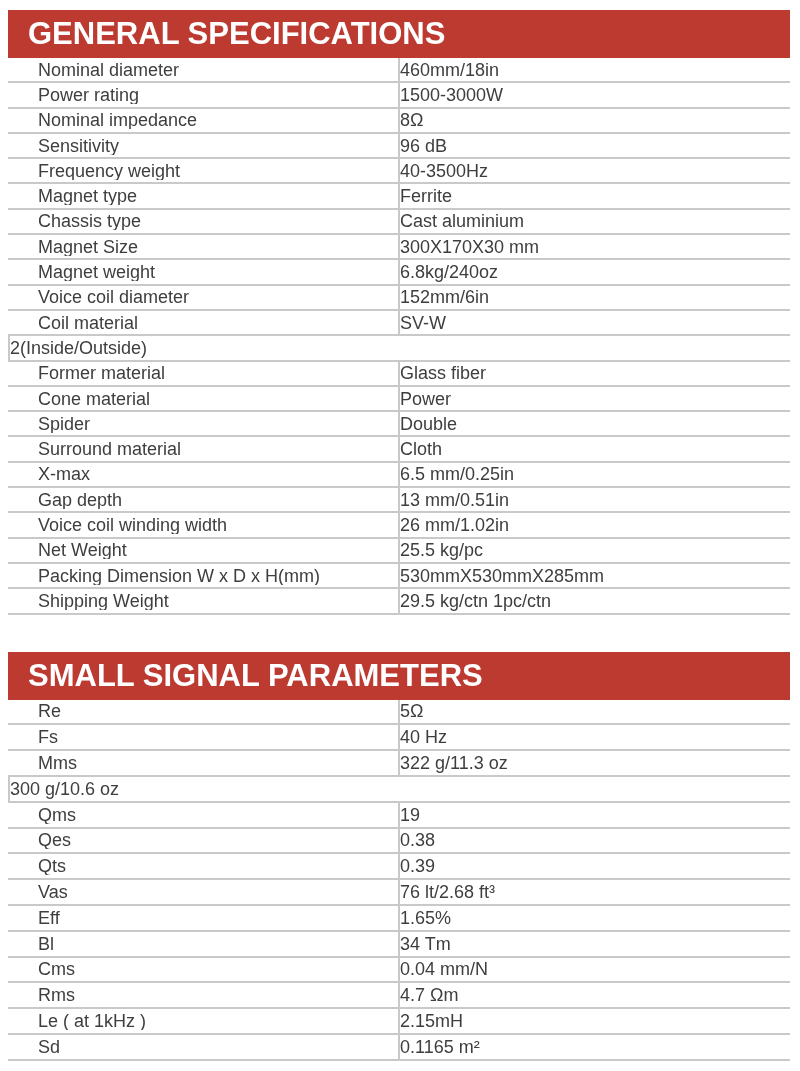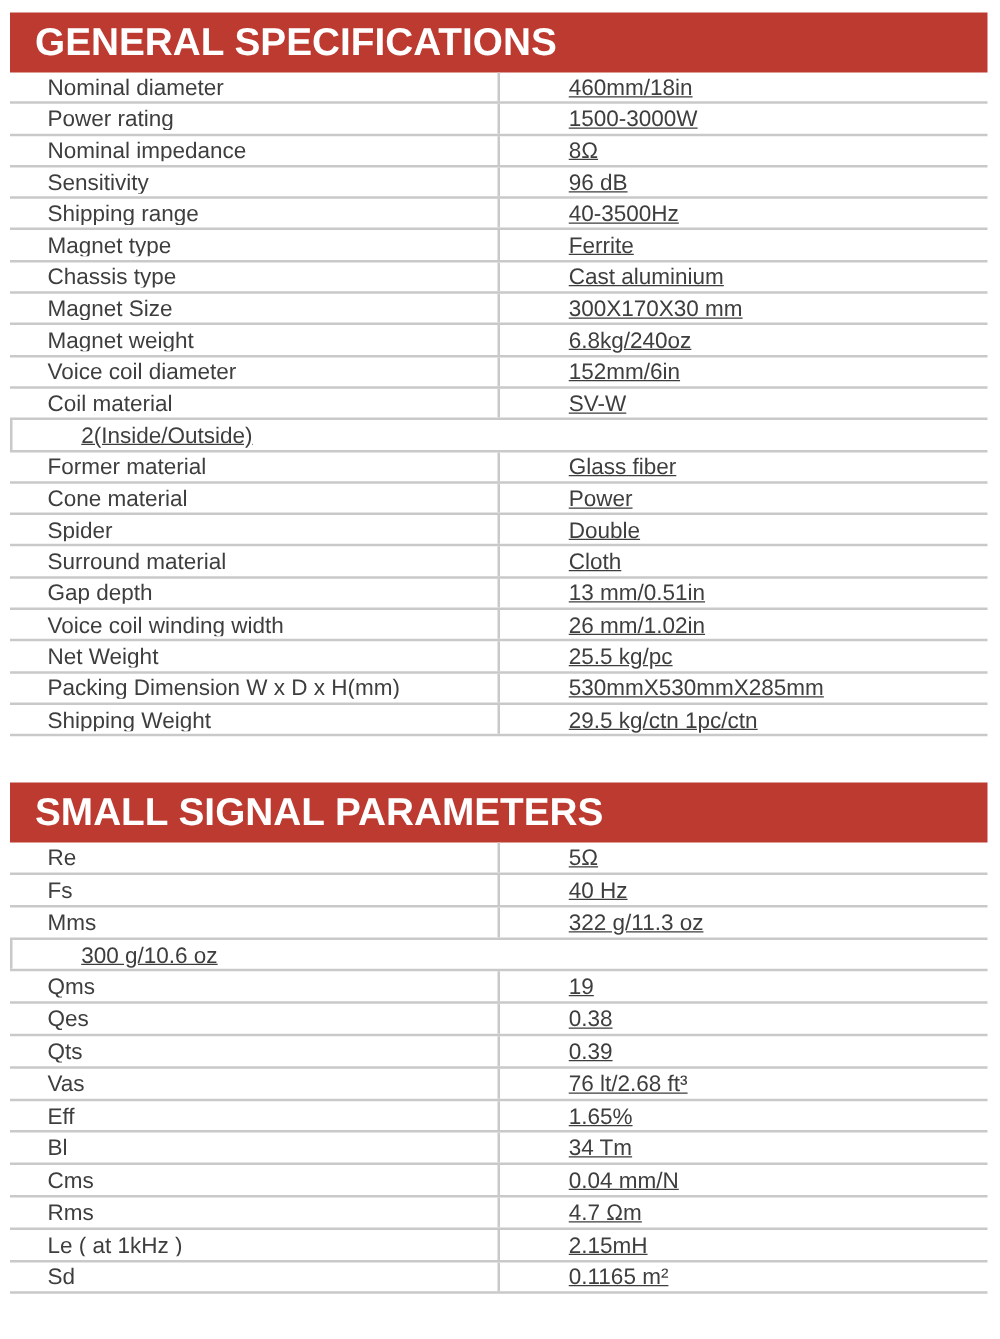--- a/index.html
+++ b/index.html
@@ -50,24 +50,22 @@
     padding-left: 30px;
     white-space: nowrap;
     overflow: hidden;
   }
   .spec-value {
     flex: 1;
     align-self: stretch;
     display: flex;
     align-items: center;
     border-left: 2px solid var(--line);
-    padding-left: 55px;
     white-space: nowrap;
     overflow: hidden;
-    text-decoration: underline;
   }
   .section-gap { height: 37px; }
 </style>
 </head>
 <body>
 
 <div class="sheet">
 
   <section class="section section--general">
     <header class="section-header">GENERAL SPECIFICATIONS</header>
@@ -82,21 +80,21 @@
         </div>
         <div class="spec-row">
           <span class="spec-label">Nominal impedance</span>
           <span class="spec-value">8Ω</span>
         </div>
         <div class="spec-row">
           <span class="spec-label">Sensitivity</span>
           <span class="spec-value">96 dB</span>
         </div>
         <div class="spec-row">
-          <span class="spec-label">Shipping range</span>
+          <span class="spec-label">Frequency weight</span>
           <span class="spec-value">40-3500Hz</span>
         </div>
         <div class="spec-row">
           <span class="spec-label">Magnet type</span>
           <span class="spec-value">Ferrite</span>
         </div>
         <div class="spec-row">
           <span class="spec-label">Chassis type</span>
           <span class="spec-value">Cast aluminium</span>
         </div>
@@ -127,20 +125,24 @@
           <span class="spec-label">Cone material</span>
           <span class="spec-value">Power</span>
         </div>
         <div class="spec-row">
           <span class="spec-label">Spider</span>
           <span class="spec-value">Double</span>
         </div>
         <div class="spec-row">
           <span class="spec-label">Surround material</span>
           <span class="spec-value">Cloth</span>
+        </div>
+        <div class="spec-row">
+          <span class="spec-label">X-max</span>
+          <span class="spec-value">6.5 mm/0.25in</span>
         </div>
         <div class="spec-row">
           <span class="spec-label">Gap depth</span>
           <span class="spec-value">13 mm/0.51in</span>
         </div>
         <div class="spec-row">
           <span class="spec-label">Voice coil winding width</span>
           <span class="spec-value">26 mm/1.02in</span>
         </div>
         <div class="spec-row">

